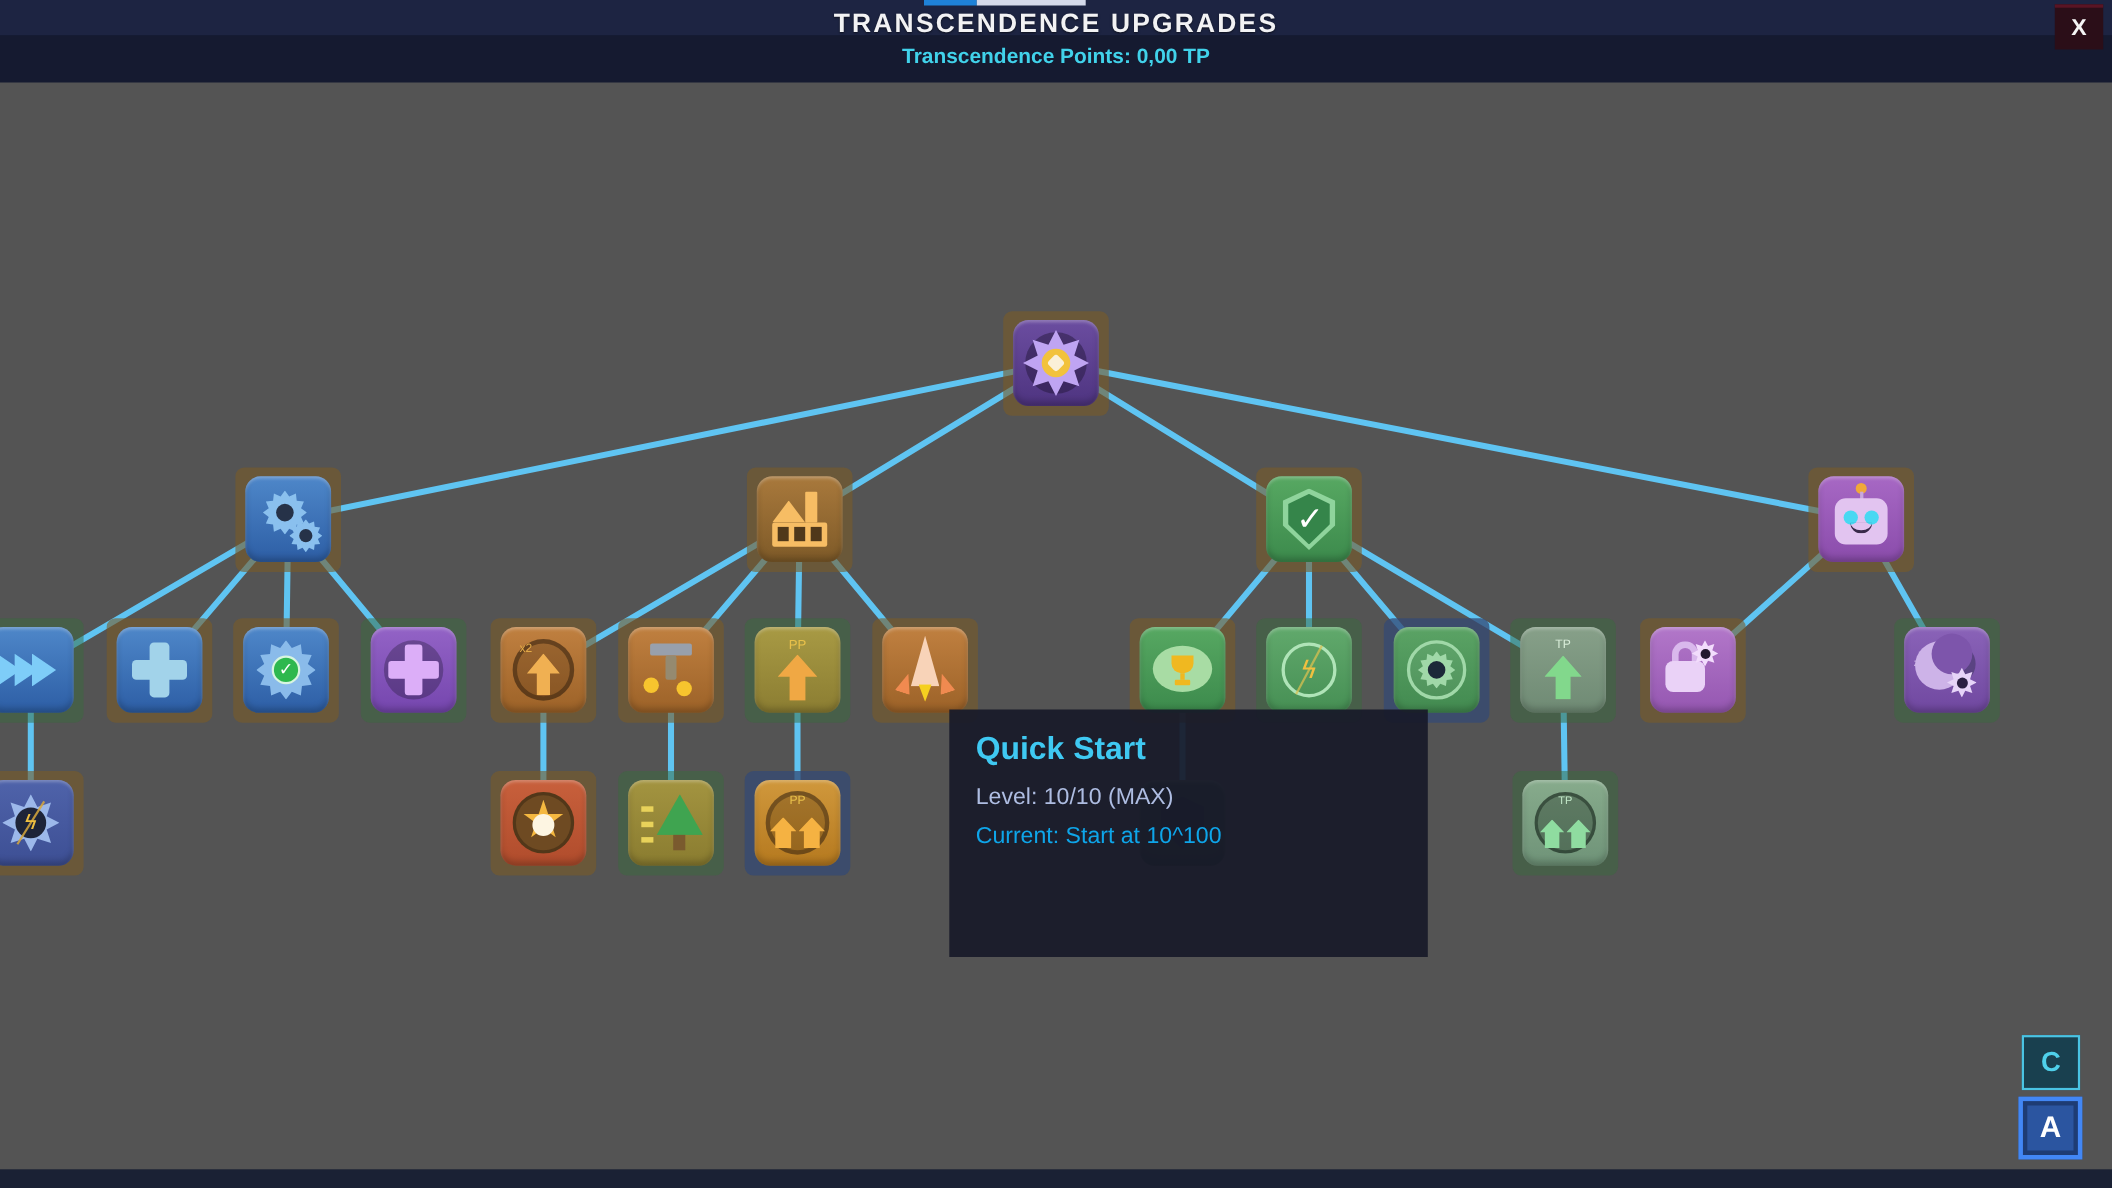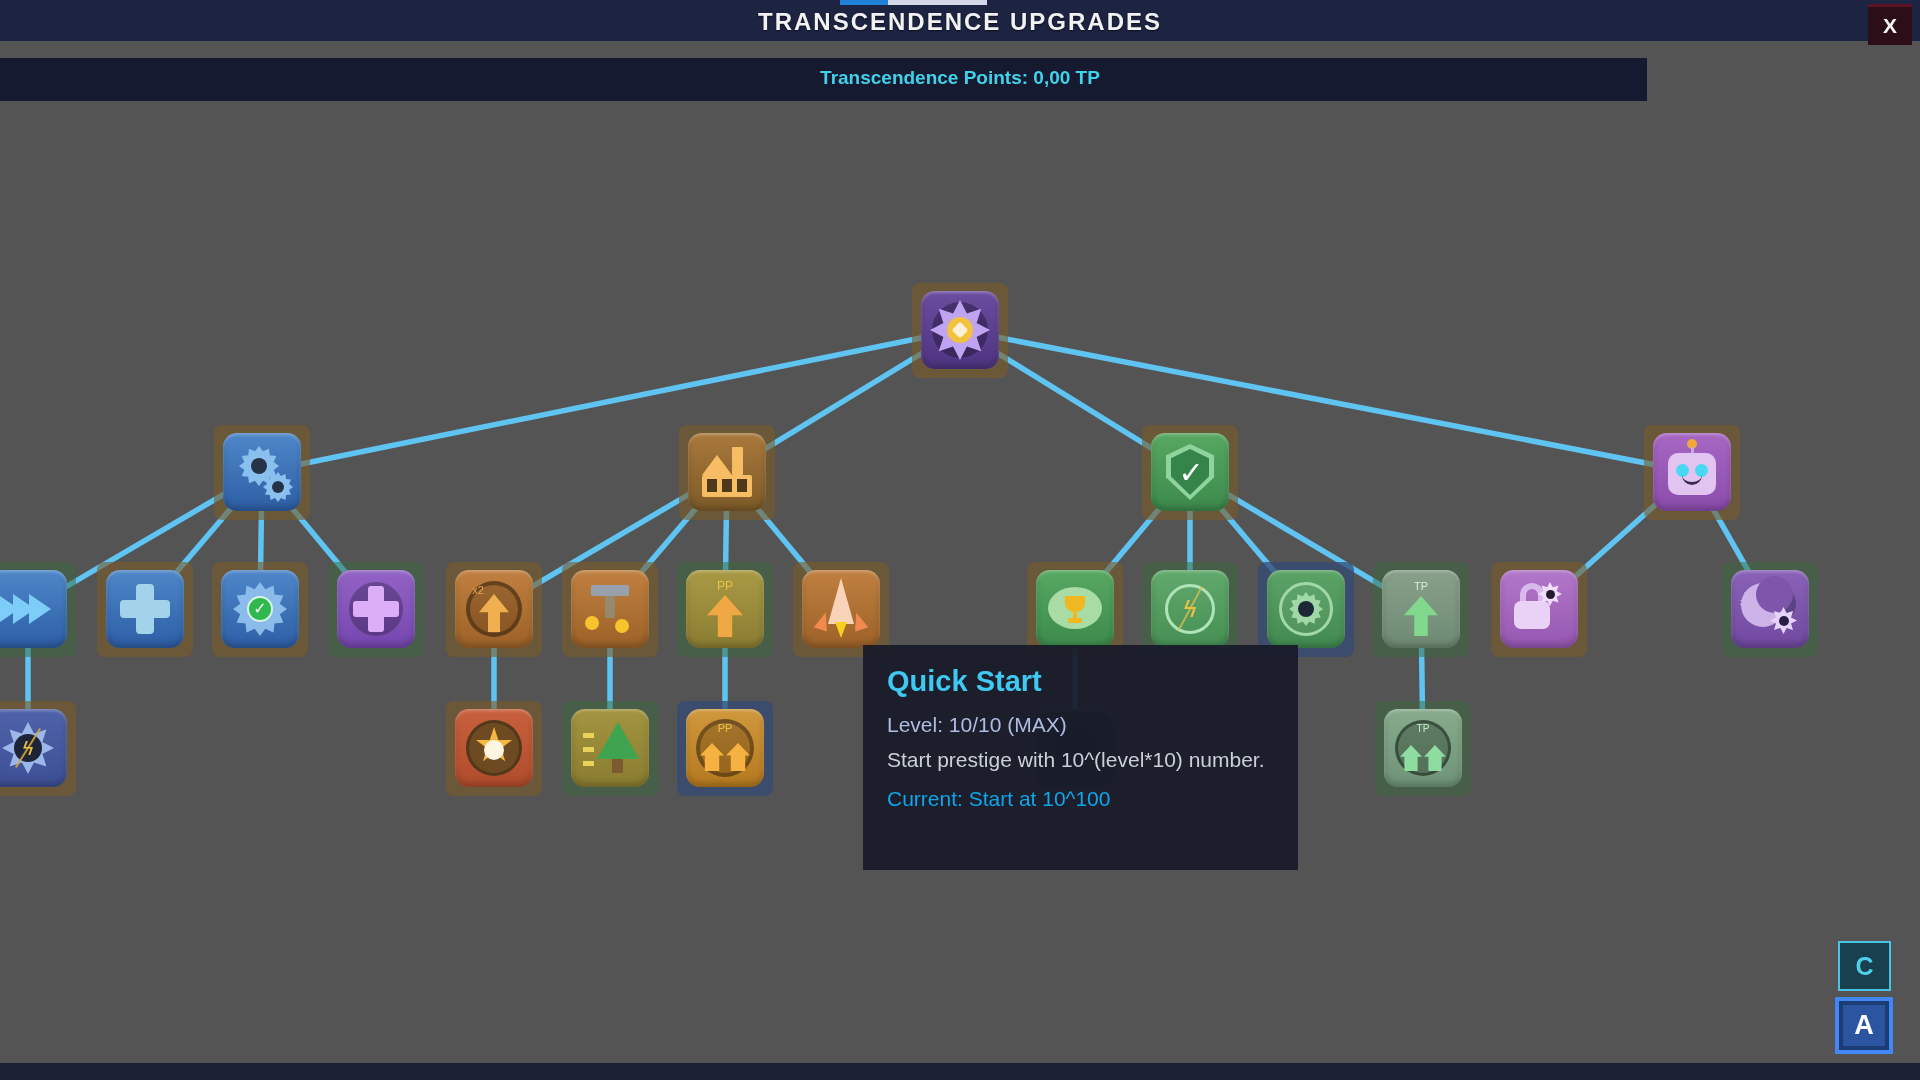--- a/index.html
+++ b/index.html
@@ -1,21 +1,21 @@
 <!DOCTYPE html>
 <html><head>
 <meta charset="utf-8">
 <style>
   * { margin:0; padding:0; box-sizing:border-box; }
   html,body { width:1920px; height:1080px; overflow:hidden; }
   body { font-family:"Liberation Sans","DejaVu Sans",sans-serif; background:#545454; position:relative; }
 
   
   .header { position:absolute; left:0; top:0; width:1920px; height:41px; background:#1d2442; z-index:30; }
-  .subheader { position:absolute; left:0; top:58px; width:1647px; height:43px; background:#151a30; z-index:30; }
+  .subheader { position:absolute; left:0; top:32px; width:1920px; height:43px; background:#151a30; z-index:30; }
   .title { position:absolute; left:0; top:8px; width:1920px; text-align:center; color:#f2f2f4;
            font-size:24px; font-weight:bold; letter-spacing:2px; text-shadow:0 1px 2px rgba(0,0,0,.6); }
   .points { position:absolute; left:0; top:9px; width:1920px; text-align:center; color:#41d2ea;
             font-size:19px; font-weight:bold; }
   .miniprog { position:absolute; top:0; height:5px; z-index:40; }
   .close-btn { position:absolute; right:8px; top:4px; width:44px; height:41px; background:#2b0e18;
                border:none; border-top:3px solid #5a1424; color:#f5f5f5; font-size:21px; font-weight:bold;
                z-index:50; cursor:pointer; font-family:inherit; }
 
   
@@ -297,21 +297,20 @@
         <div class="abs " style="left:25px;top:6px;width:37px;height:37px;border-radius:50%;background:#7d55ab"></div>
         <div class="abs cp-star8" style="left:39px;top:37px;width:27px;height:27px;background:#e6d4f8"></div>
         <div class="abs " style="left:48px;top:46px;width:10px;height:10px;border-radius:50%;background:#2a1f42"></div>
       </div>
     </div>
   </div>
 
 <div class="tooltip">
   <div class="tt-title" style="color: rgb(63, 201, 242);">Quick Start</div>
   <div class="tt-line" id="tt-level" style="color: rgb(174, 189, 226);">Level: 10/10 (MAX)</div>
-  <div class="tt-desc" id="tt-desc" style="color: rgb(203, 207, 216);">Start prestige with 10^(level*10) number.</div>
   <div class="tt-line" id="tt-current" style="color: #0ea5e9;">Current: Start at 10^100</div>
 </div>
 
 <div class="header">
   <div class="title">TRANSCENDENCE UPGRADES</div>
 </div>
 <div class="subheader">
   <div class="points">Transcendence Points: 0,00 TP</div>
 </div>
 <div class="miniprog" id="prog-fill" style="left: 840px; width: 48px; background: rgb(31, 130, 216);"></div>

